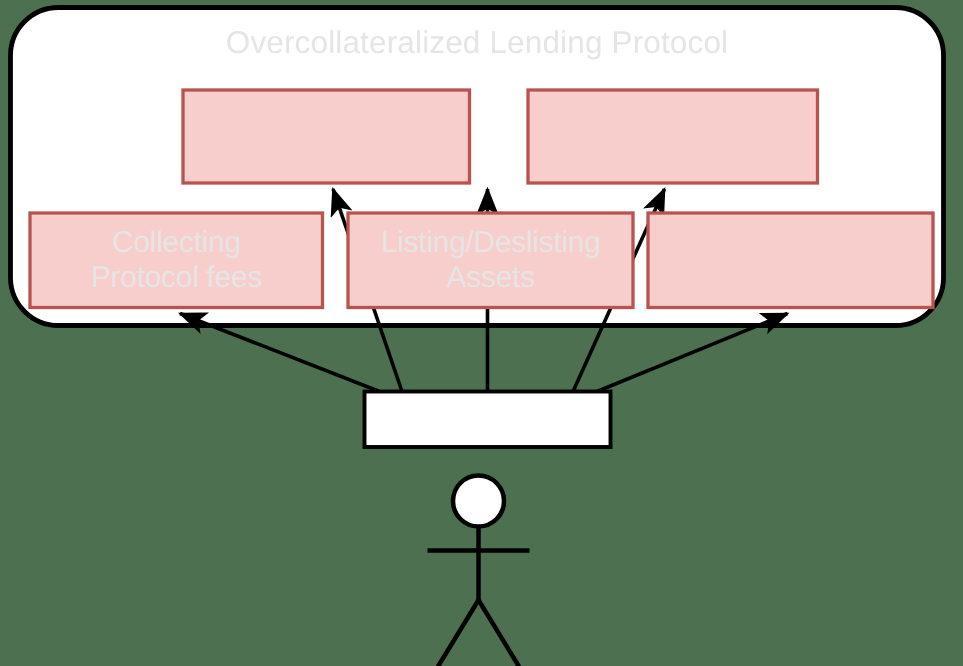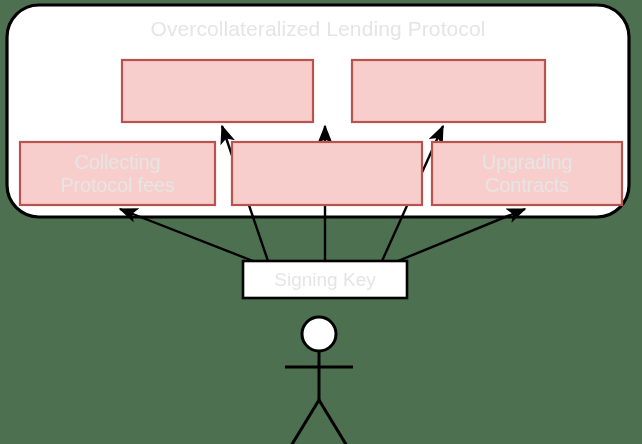--- a/index.html
+++ b/index.html
@@ -96,20 +96,19 @@
 
   <div class="label-layer">
 
     <div class="lbl system-title" style="left:7px; top:12px; width:622px; height:34px;">Overcollateralized Lending Protocol</div>
 
 
 
     <div class="lbl usecase-label" style="left:20px; top:142px; width:195px; height:63px;">Collecting
 Protocol fees</div>
 
+    <div class="lbl usecase-label" style="left:230px; top:142px; width:194px; height:63px;">Listing/Deslisting
+Assets</div>
 
-    <div class="lbl usecase-label" style="left:432px; top:142px; width:190px; height:63px;">Upgrading
-Contracts</div>
 
-    <div class="lbl key-label" style="left:243px; top:261px; width:164px; height:37px;">Signing Key</div>
 
   </div>
 </div>
 
 </body></html>

